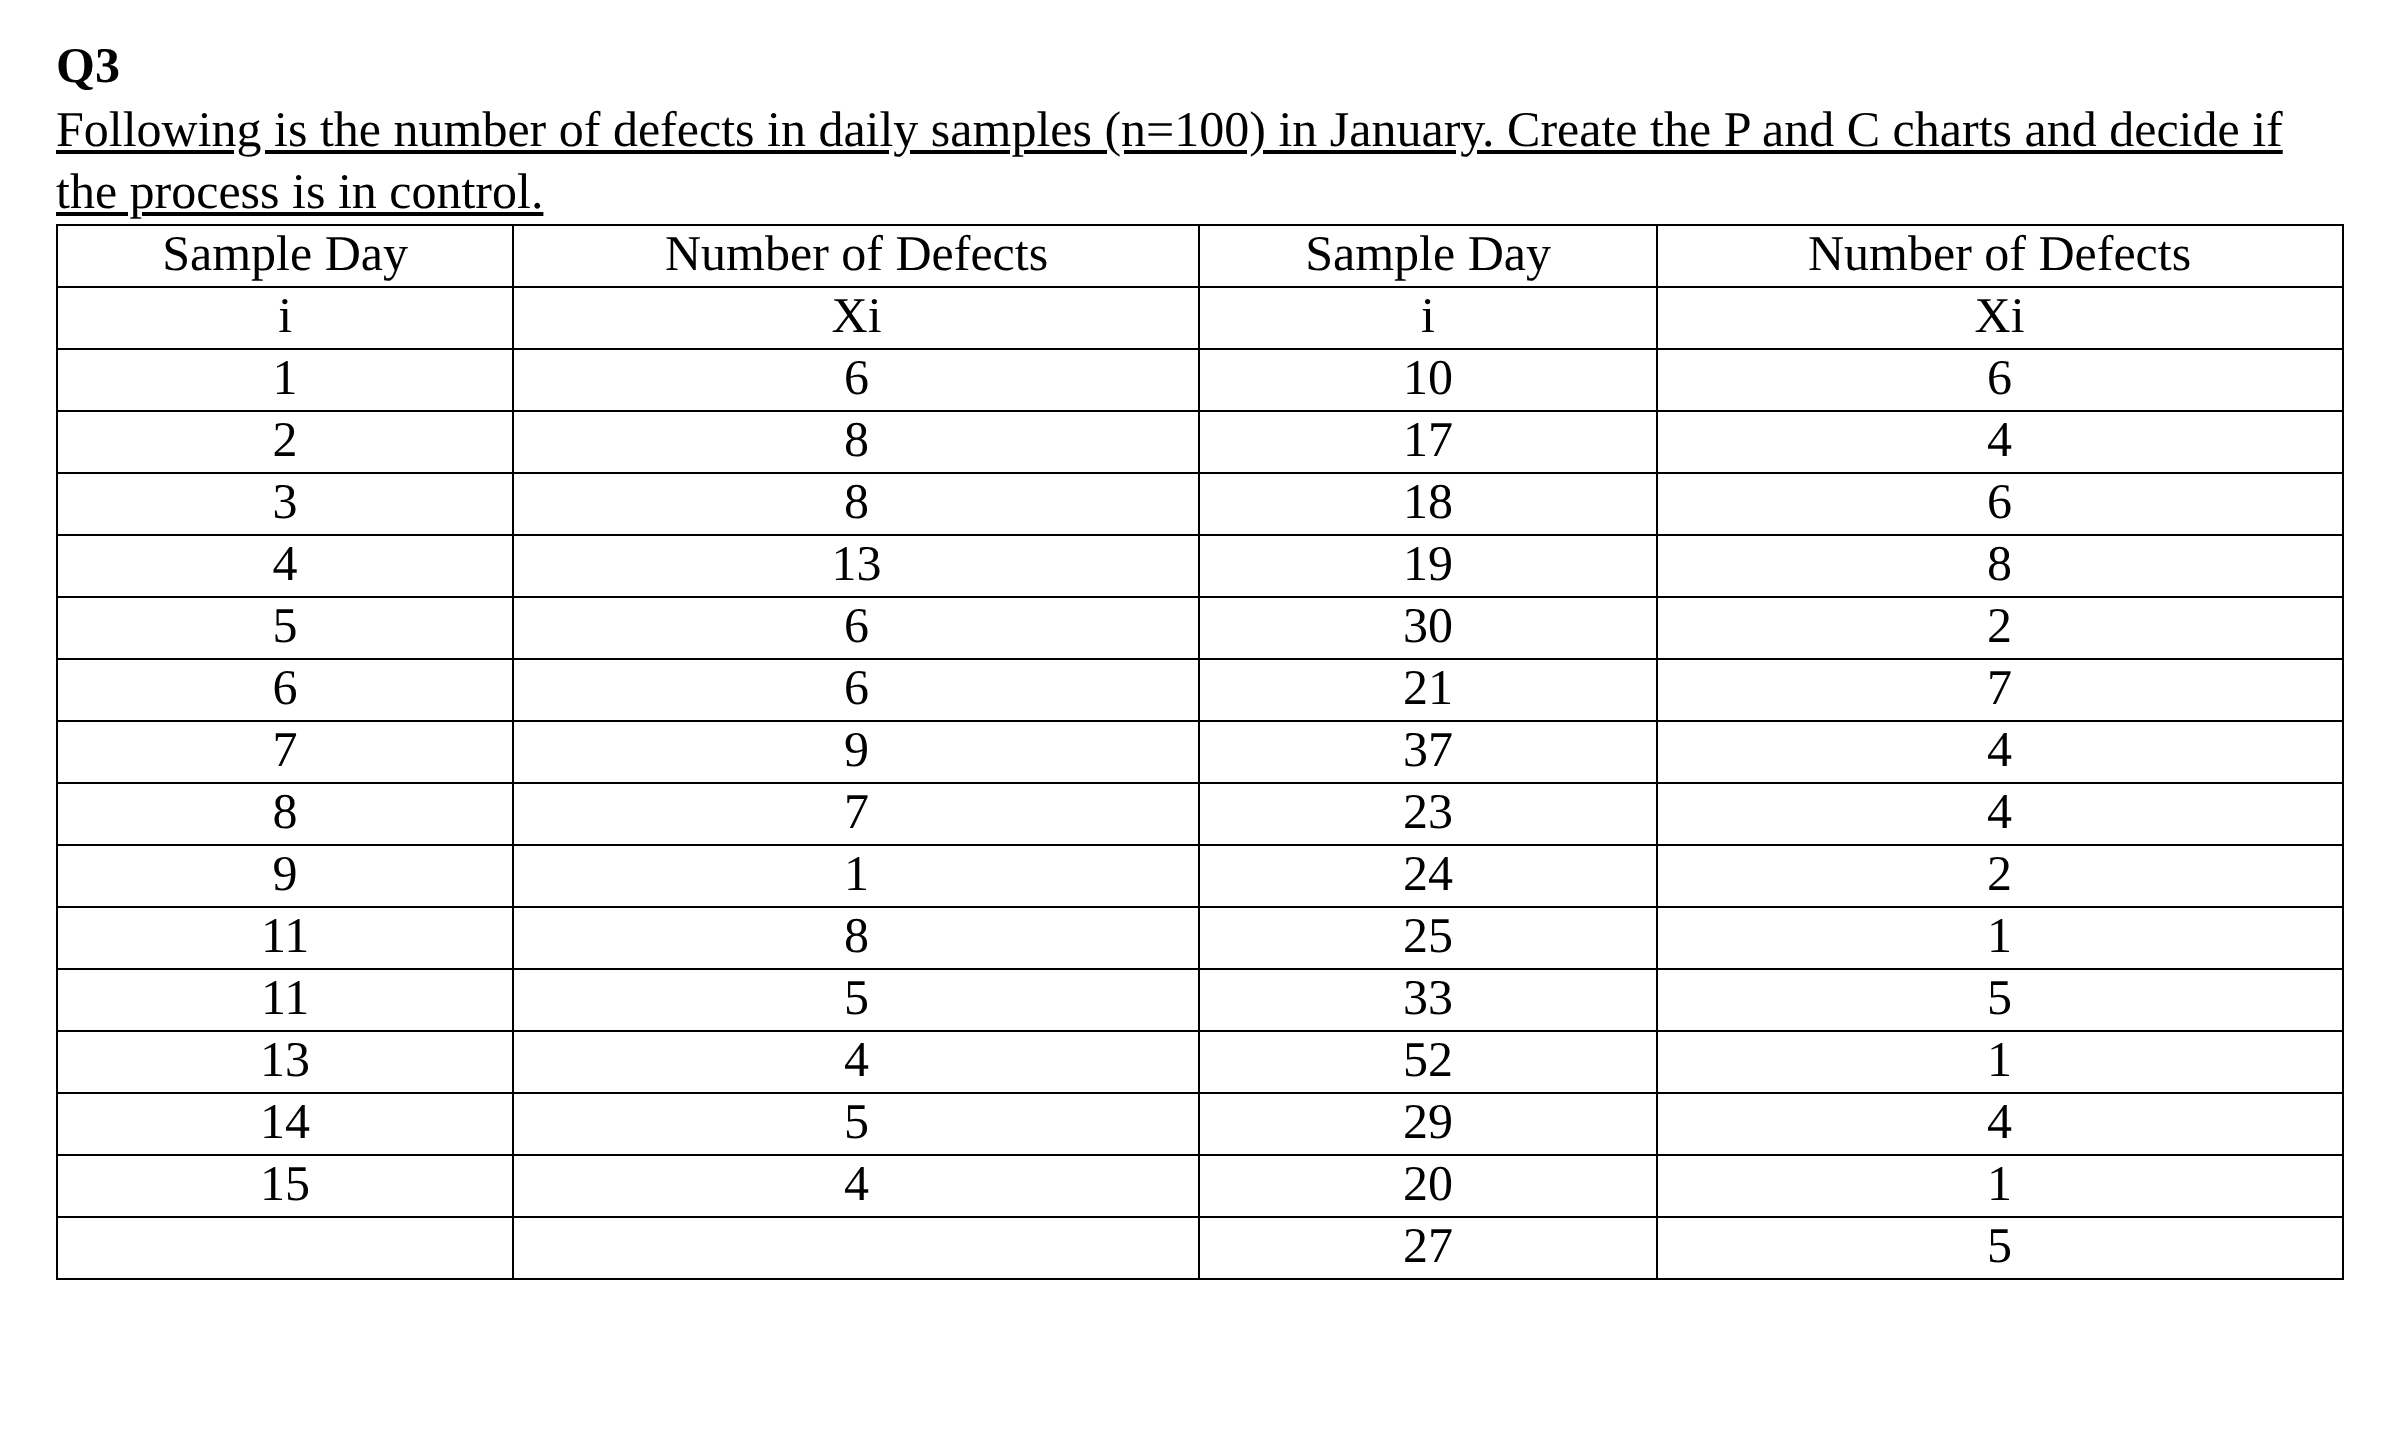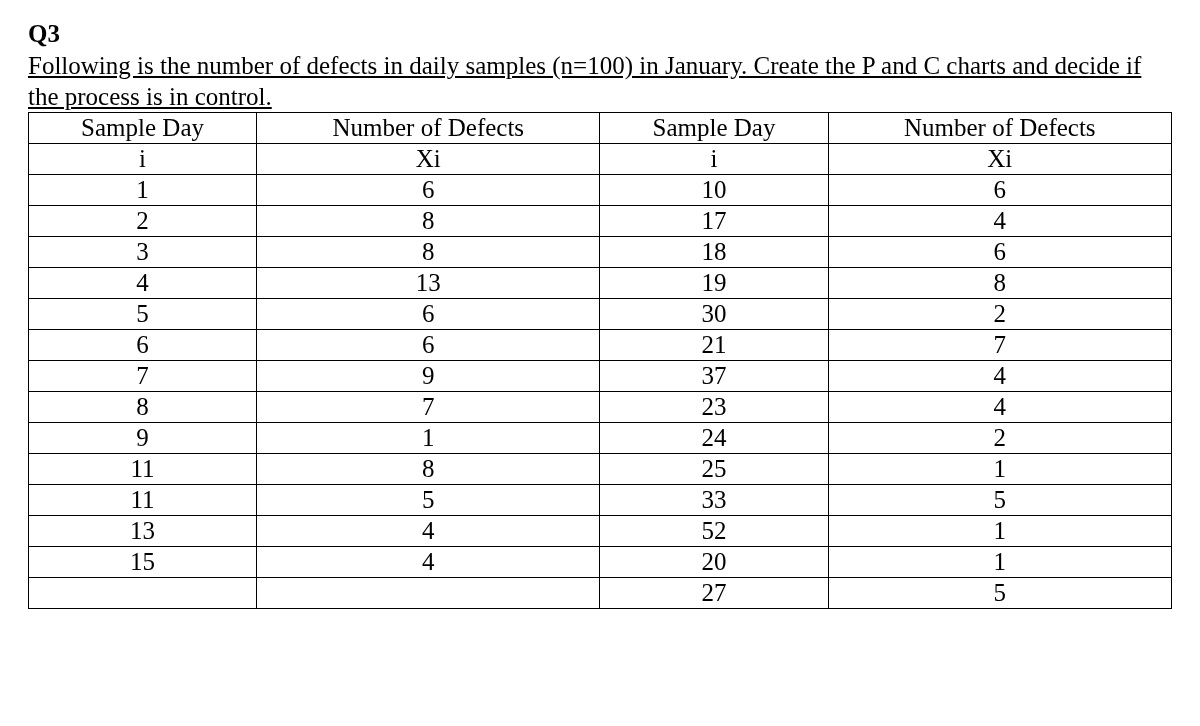--- a/index.html
+++ b/index.html
@@ -124,20 +124,26 @@
         <td>33</td>
         <td>5</td>
       </tr>
       <tr>
         <td>13</td>
         <td>4</td>
         <td>52</td>
         <td>1</td>
       </tr>
       <tr>
+        <td>14</td>
+        <td>5</td>
+        <td>29</td>
+        <td>4</td>
+      </tr>
+      <tr>
         <td>15</td>
         <td>4</td>
         <td>20</td>
         <td>1</td>
       </tr>
       <tr>
         <td></td>
         <td></td>
         <td>27</td>
         <td>5</td>

